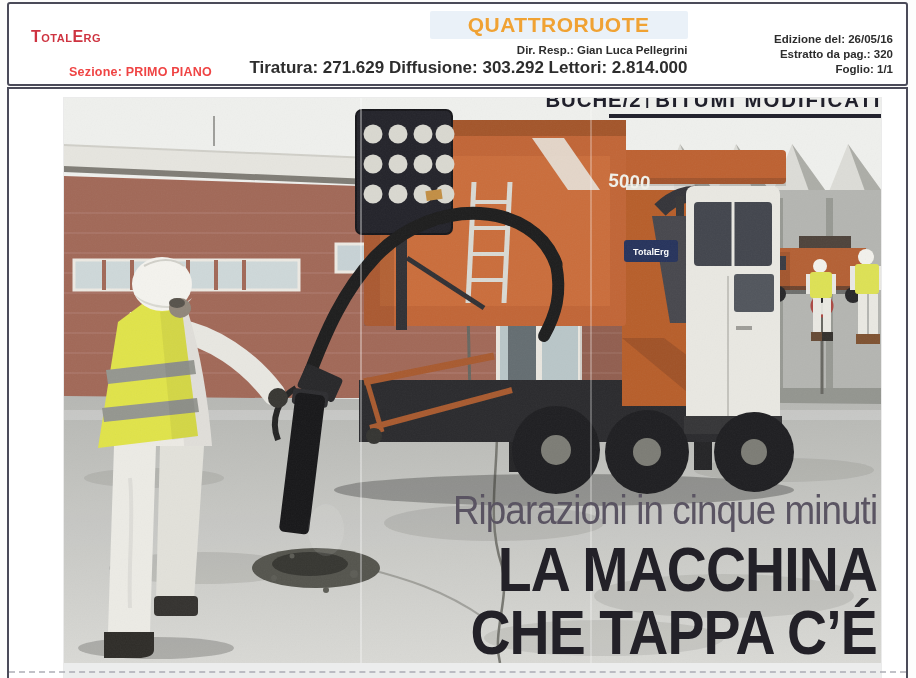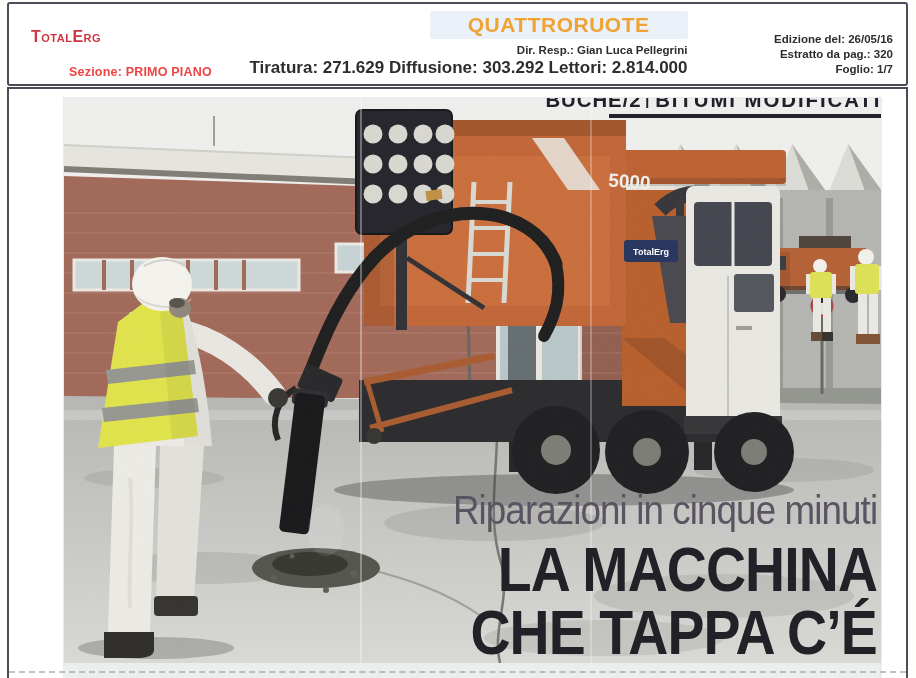--- a/index.html
+++ b/index.html
@@ -87,21 +87,21 @@
   <div class="agency-logo">TotalErg</div>
   <div class="section-label">Sezione: PRIMO PIANO</div>
   <div class="center-col">
     <span class="pub-logo">QUATTRORUOTE</span>
     <div class="dir-line">Dir. Resp.: Gian Luca Pellegrini</div>
     <div class="stats-line">Tiratura: 271.629 Diffusione: 303.292 Lettori: 2.814.000</div>
   </div>
   <div class="right-col">
     <div>Edizione del: 26/05/16</div>
     <div>Estratto da pag.: 320</div>
-    <div>Foglio: 1/7</div>
+    <div>Foglio: 1/1</div>
   </div>
 </div>
 
 <div class="content-box"></div>
 
 <div class="photo">
 
   <svg width="817" height="565" viewBox="0 0 817 565">
     <defs>
       <linearGradient id="roadGrad" x1="0" y1="0" x2="0" y2="1">

